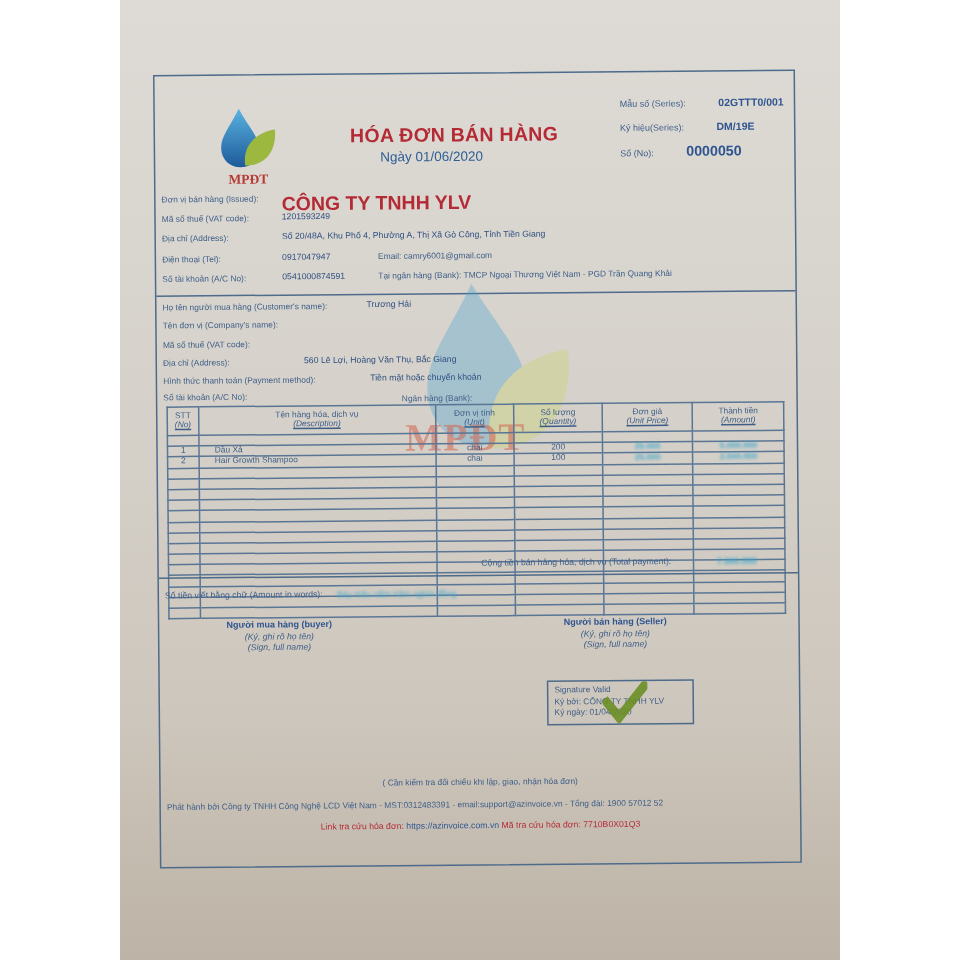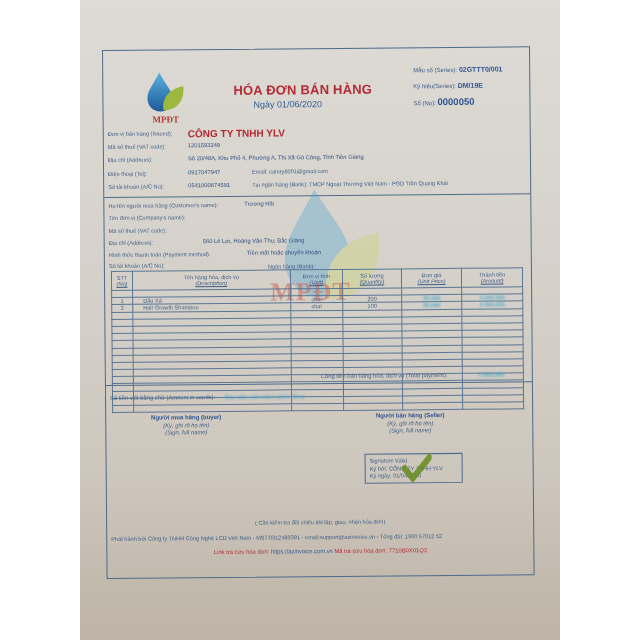--- a/index.html
+++ b/index.html
@@ -18,25 +18,25 @@
       border: 1px solid #4d6b8a;
       transform: rotate(-0.5deg);
       transform-origin: top left;
     }
     .logo { position: absolute; left: 40px; top: 20px; width: 44px; height: 60px; }
     .logo-text { position: absolute; left: 0; top: 44px; width: 44px; text-align: center;
       font-family: "Liberation Serif", serif; font-weight: bold; font-size: 9px; color: #b63a36; }
     .title { position: absolute; left: 130px; top: 33px; font-size: 13px; font-weight: bold; color: #b42a35; letter-spacing: 0.2px; }
     .date { position: absolute; left: 150px; top: 50px; font-size: 9px; color: #2f5f95; }
     .meta { position: absolute; left: 310px; font-size: 6px; color: #3f5f88; white-space: nowrap; }
-    .meta .v { font-weight: bold; color: #2f5590; margin-left: 0; font-size: 7px; text-align: right; }
+    .meta .v { font-weight: bold; color: #2f5590; margin-left: 20px; font-size: 7px; text-align: right; }
     .meta .v.big { font-size: 9.5px; }
     .row { position: absolute; font-size: 5.6px; color: #3f5f88; white-space: nowrap; }
     .val { position: absolute; font-size: 5.8px; color: #2f4f80; white-space: nowrap; }
-    .val.red { color: #b42a35; font-weight: bold; font-size: 10px; }
+    .val.red { color: #b42a35; font-weight: bold; font-size: 13px; }
     .hline { position: absolute; left: 0; width: 426px; height: 0; border-top: 1px solid #4d6b8a; }
     .watermark-drop { position: absolute; left: 170px; top: 140px; width: 110px; height: 120px; opacity: 0.35; }
     .wm-text { position: absolute; left: 165px; top: 228px; font-family: "Liberation Serif", serif; font-size: 26px; font-weight: bold; color: #d26450; opacity: 0.55; letter-spacing: 1px; }
     table.items {
       position: absolute; left: 6px; top: 220px; width: 412px;
       border-collapse: collapse; font-size: 5.6px; color: #3f5f88;
     }
     table.items th, table.items td { border: 1px solid #5a7695; padding: 0 2px; }
     table.items th { font-weight: normal; height: 18px; text-align: center; line-height: 6.5px; }
     table.items th i { font-style: italic; text-decoration: underline; }

